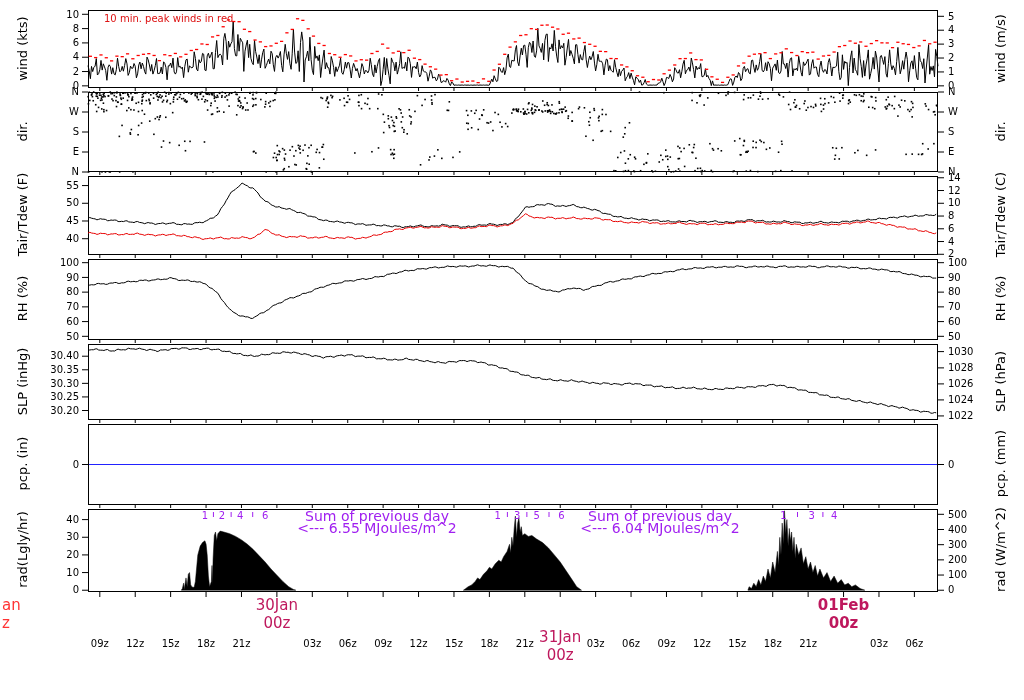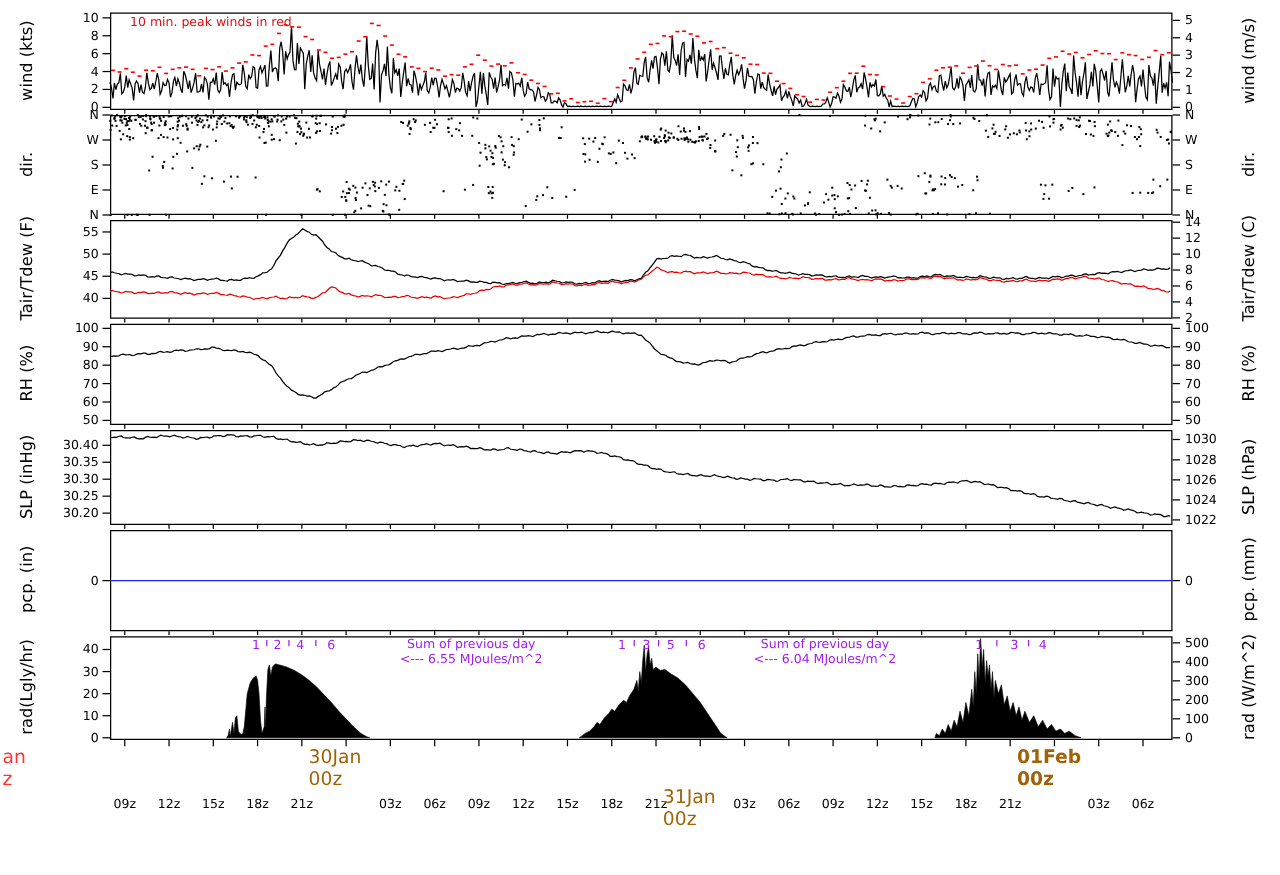--- a/index.html
+++ b/index.html
@@ -1,22 +1,22 @@
 <!DOCTYPE html>
 <html><head>
 <meta charset="utf-8">
 <style>
   html,body{margin:0;padding:0;background:#fff;}
   #fig{position:relative;width:1024px;height:700px;background:#fff;font-family:"DejaVu Sans",sans-serif;overflow:hidden;}
   .panel-svg{position:absolute;overflow:visible;}
   .ylab{position:absolute;width:160px;text-align:center;font-size:13px;color:#000;transform:rotate(-90deg);transform-origin:center;white-space:nowrap;}
   .note{position:absolute;font-size:10px;color:#dd1111;white-space:nowrap;}
-  .sumbox{position:absolute;width:200px;text-align:center;font-size:10px;color:#a020f0;line-height:12px;white-space:nowrap;}
+  .sumbox{position:absolute;width:200px;text-align:center;font-size:14px;color:#a020f0;line-height:12px;white-space:nowrap;}
   .xlab{position:absolute;width:34px;text-align:center;font-size:10px;color:#000;margin-top:40px;}
-  .datelab{position:absolute;width:60px;text-align:left;font-size:15px;color:#a16207;line-height:18px;}
+  .datelab{position:absolute;width:60px;text-align:center;font-size:15px;color:#be185d;line-height:18px;}
   .partial{position:absolute;font-size:15px;color:#ff3333;line-height:18px;}
   #title{position:absolute;left:0;top:649px;width:1024px;text-align:center;font-size:15px;color:#2233cc;}
 </style>
 </head>
 <body>
 <div id="fig">
 
   <svg id="panel-0" class="panel-svg" style="left:88px;top:10px;" width="850" height="78" viewBox="0 0 850 78">
       <rect x="0.5" y="0.5" width="849" height="77" fill="none" stroke="#000" stroke-width="1"></rect>
       <line x1="-6" y1="75.85321100917432" x2="0" y2="75.85321100917432" stroke="#000"></line>

